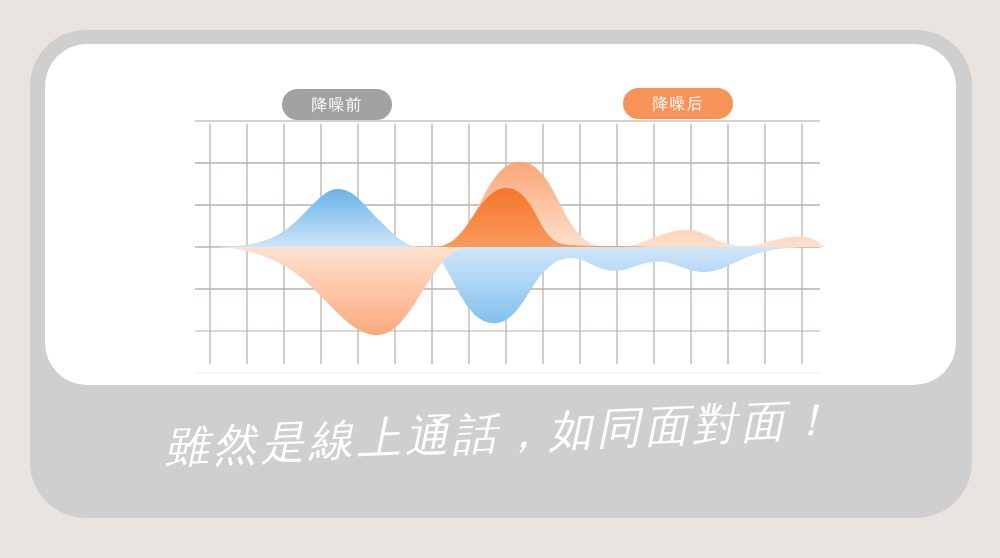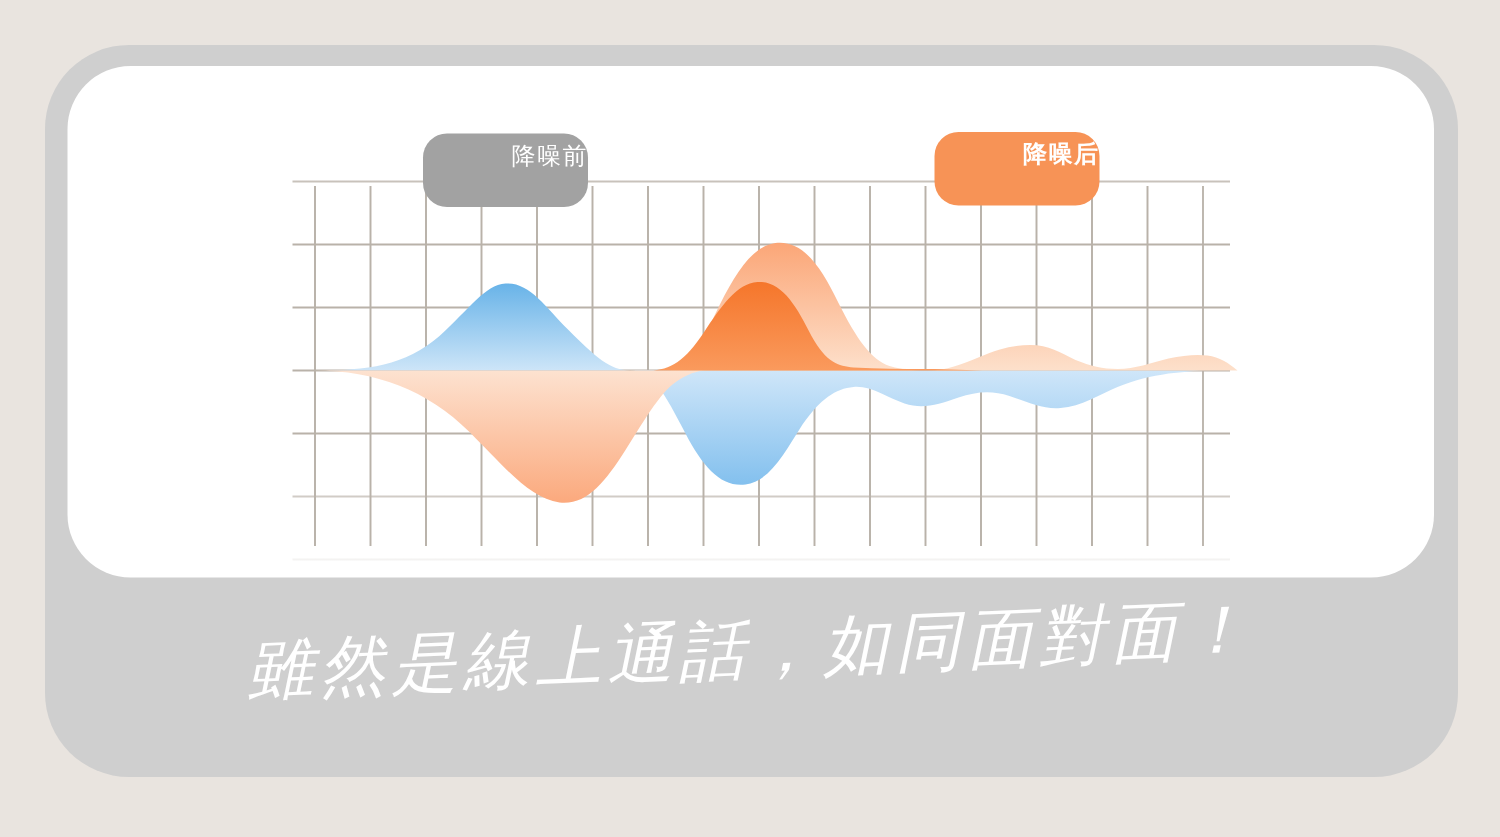--- a/index.html
+++ b/index.html
@@ -40,43 +40,42 @@
     width: 911px;
     height: 341px;
     background: #ffffff;
     border-radius: 42px;
     overflow: hidden;
   }
 
   
   .badge {
     position: absolute;
-    height: 49px;
+    height: 31px;
     line-height: 31px;
     border-radius: 16px;
     color: #ffffff;
     font-size: 16px;
     letter-spacing: 1px;
-    text-align: right;
+    text-align: center;
     font-weight: 400;
     white-space: nowrap;
     user-select: none;
   }
   .badge-before {
     left: 237px;
     top: 45px;
     width: 110px;
     background: #a2a2a2;
   }
   .badge-after {
     left: 578px;
     top: 44px;
     width: 110px;
     background: #f79356;
-    font-weight: bold;
   }
 
   
   .plot {
     position: absolute;
     left: 0px;
     top: 0px;
     width: 911px;
     height: 341px;
   }

